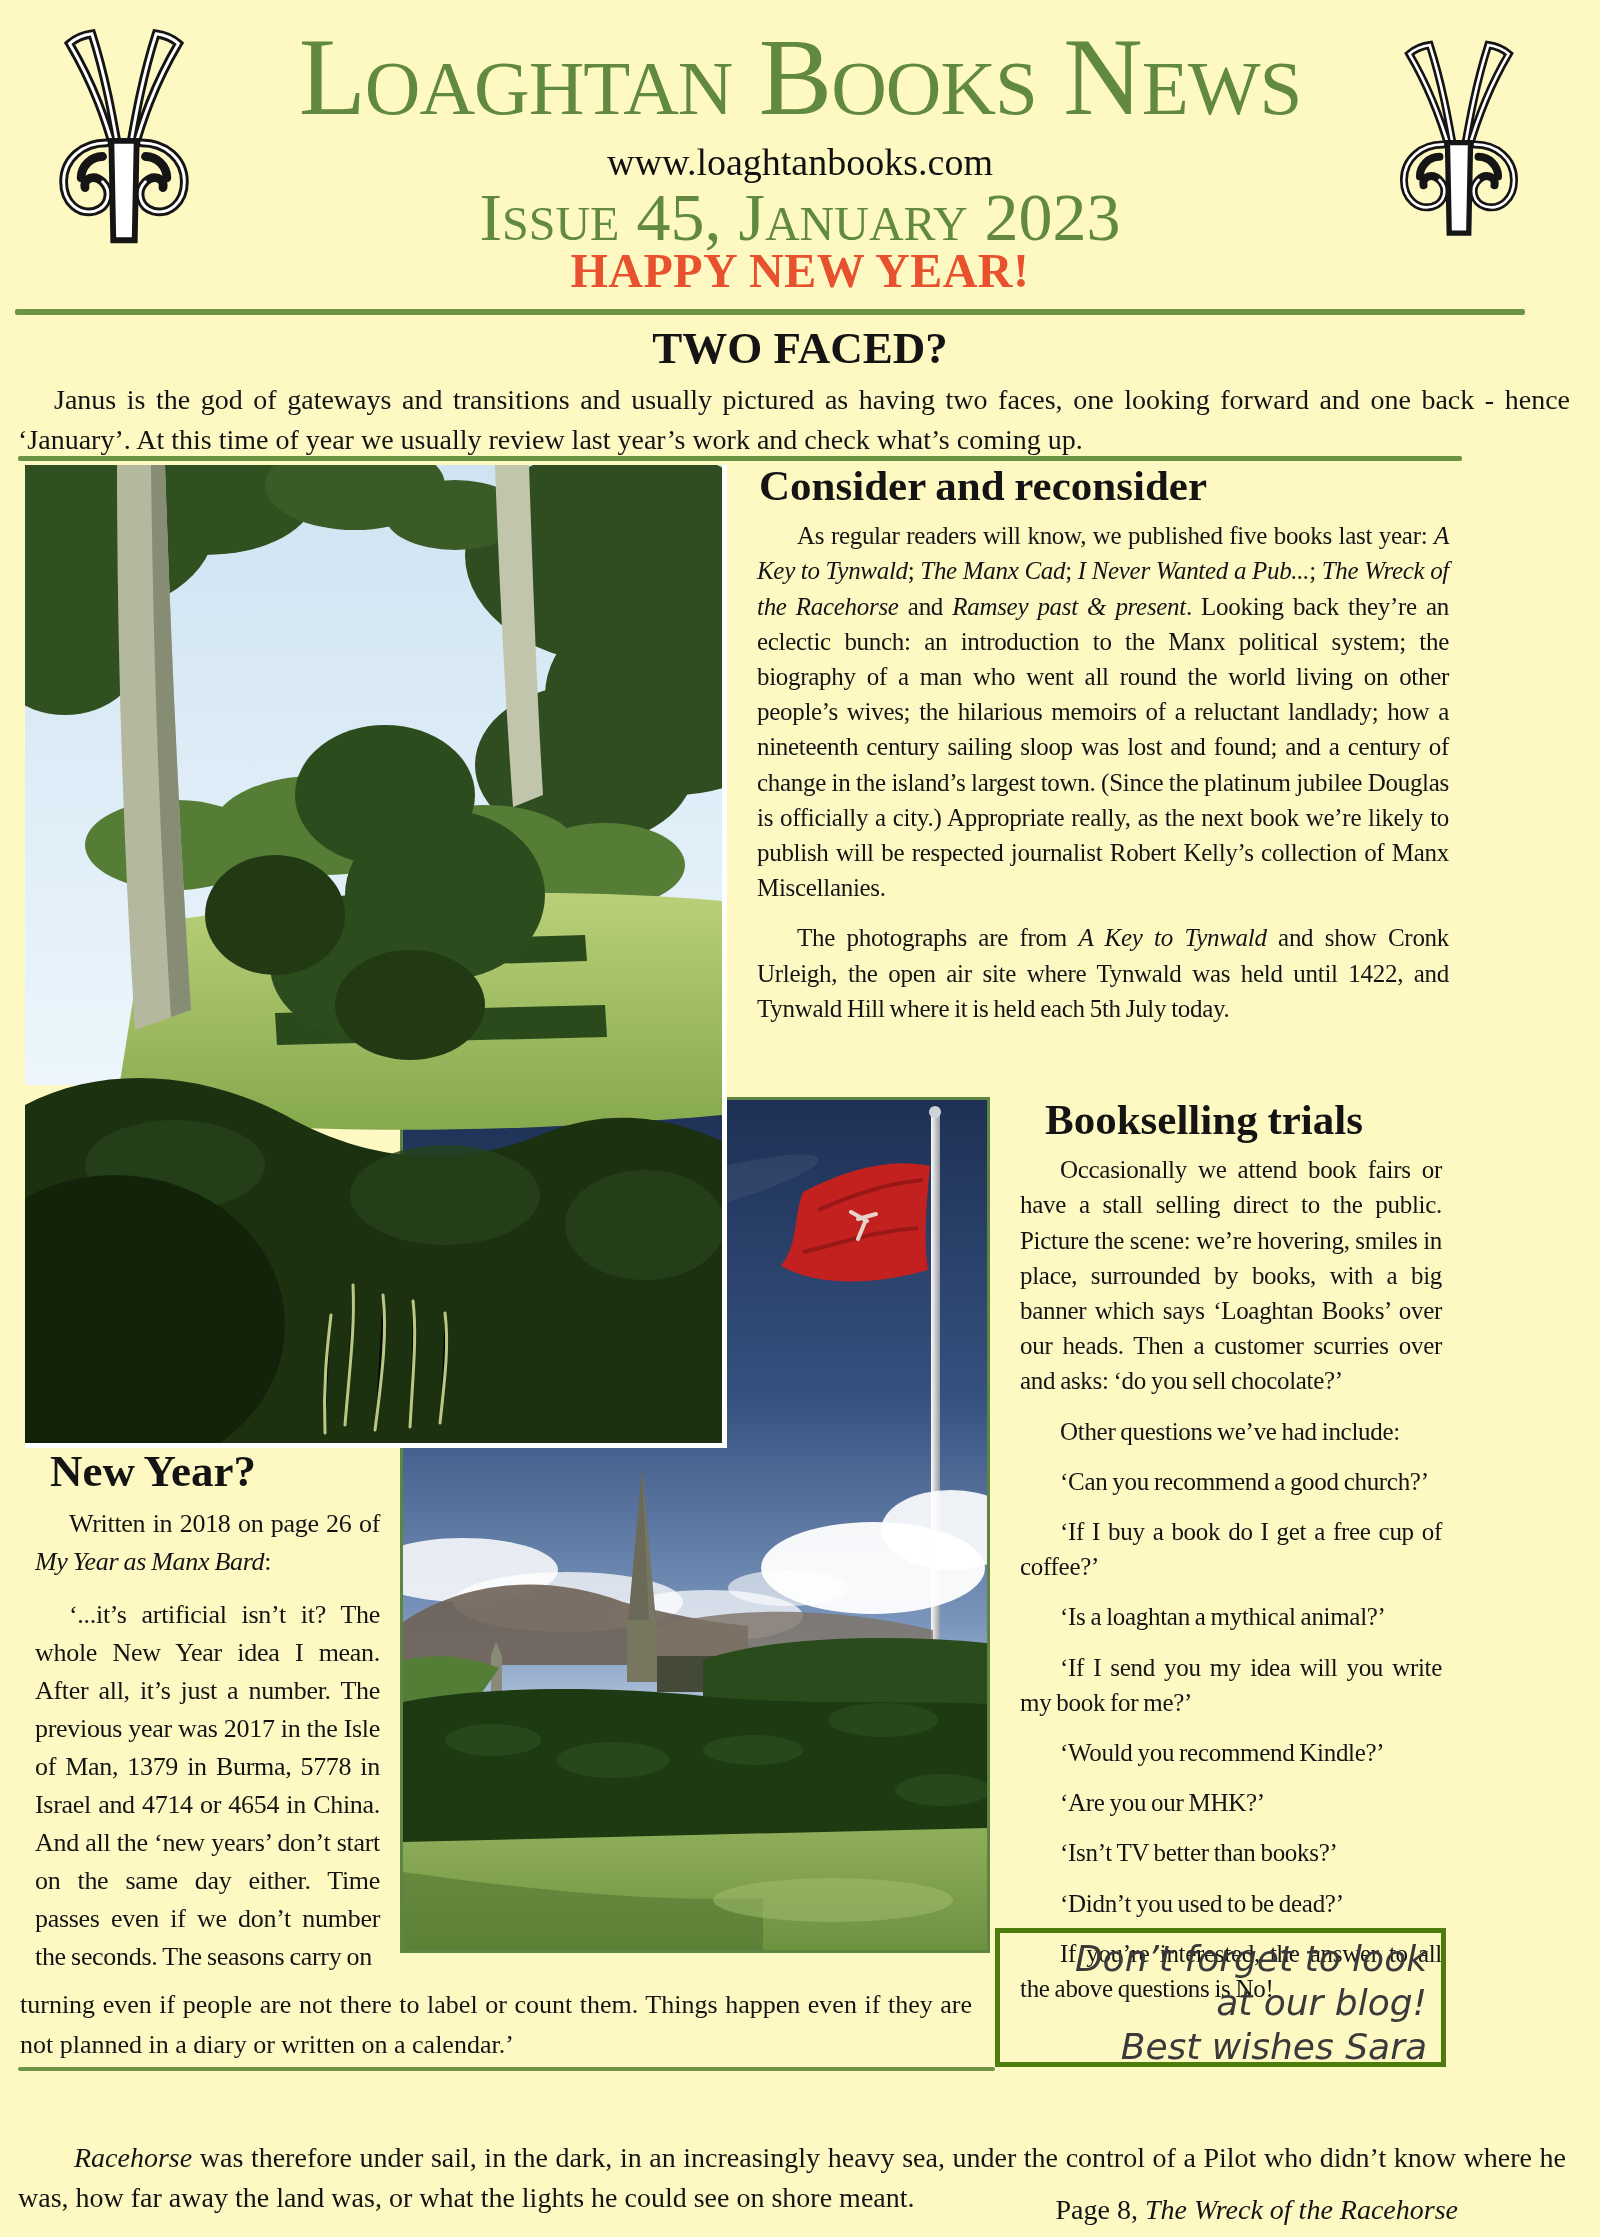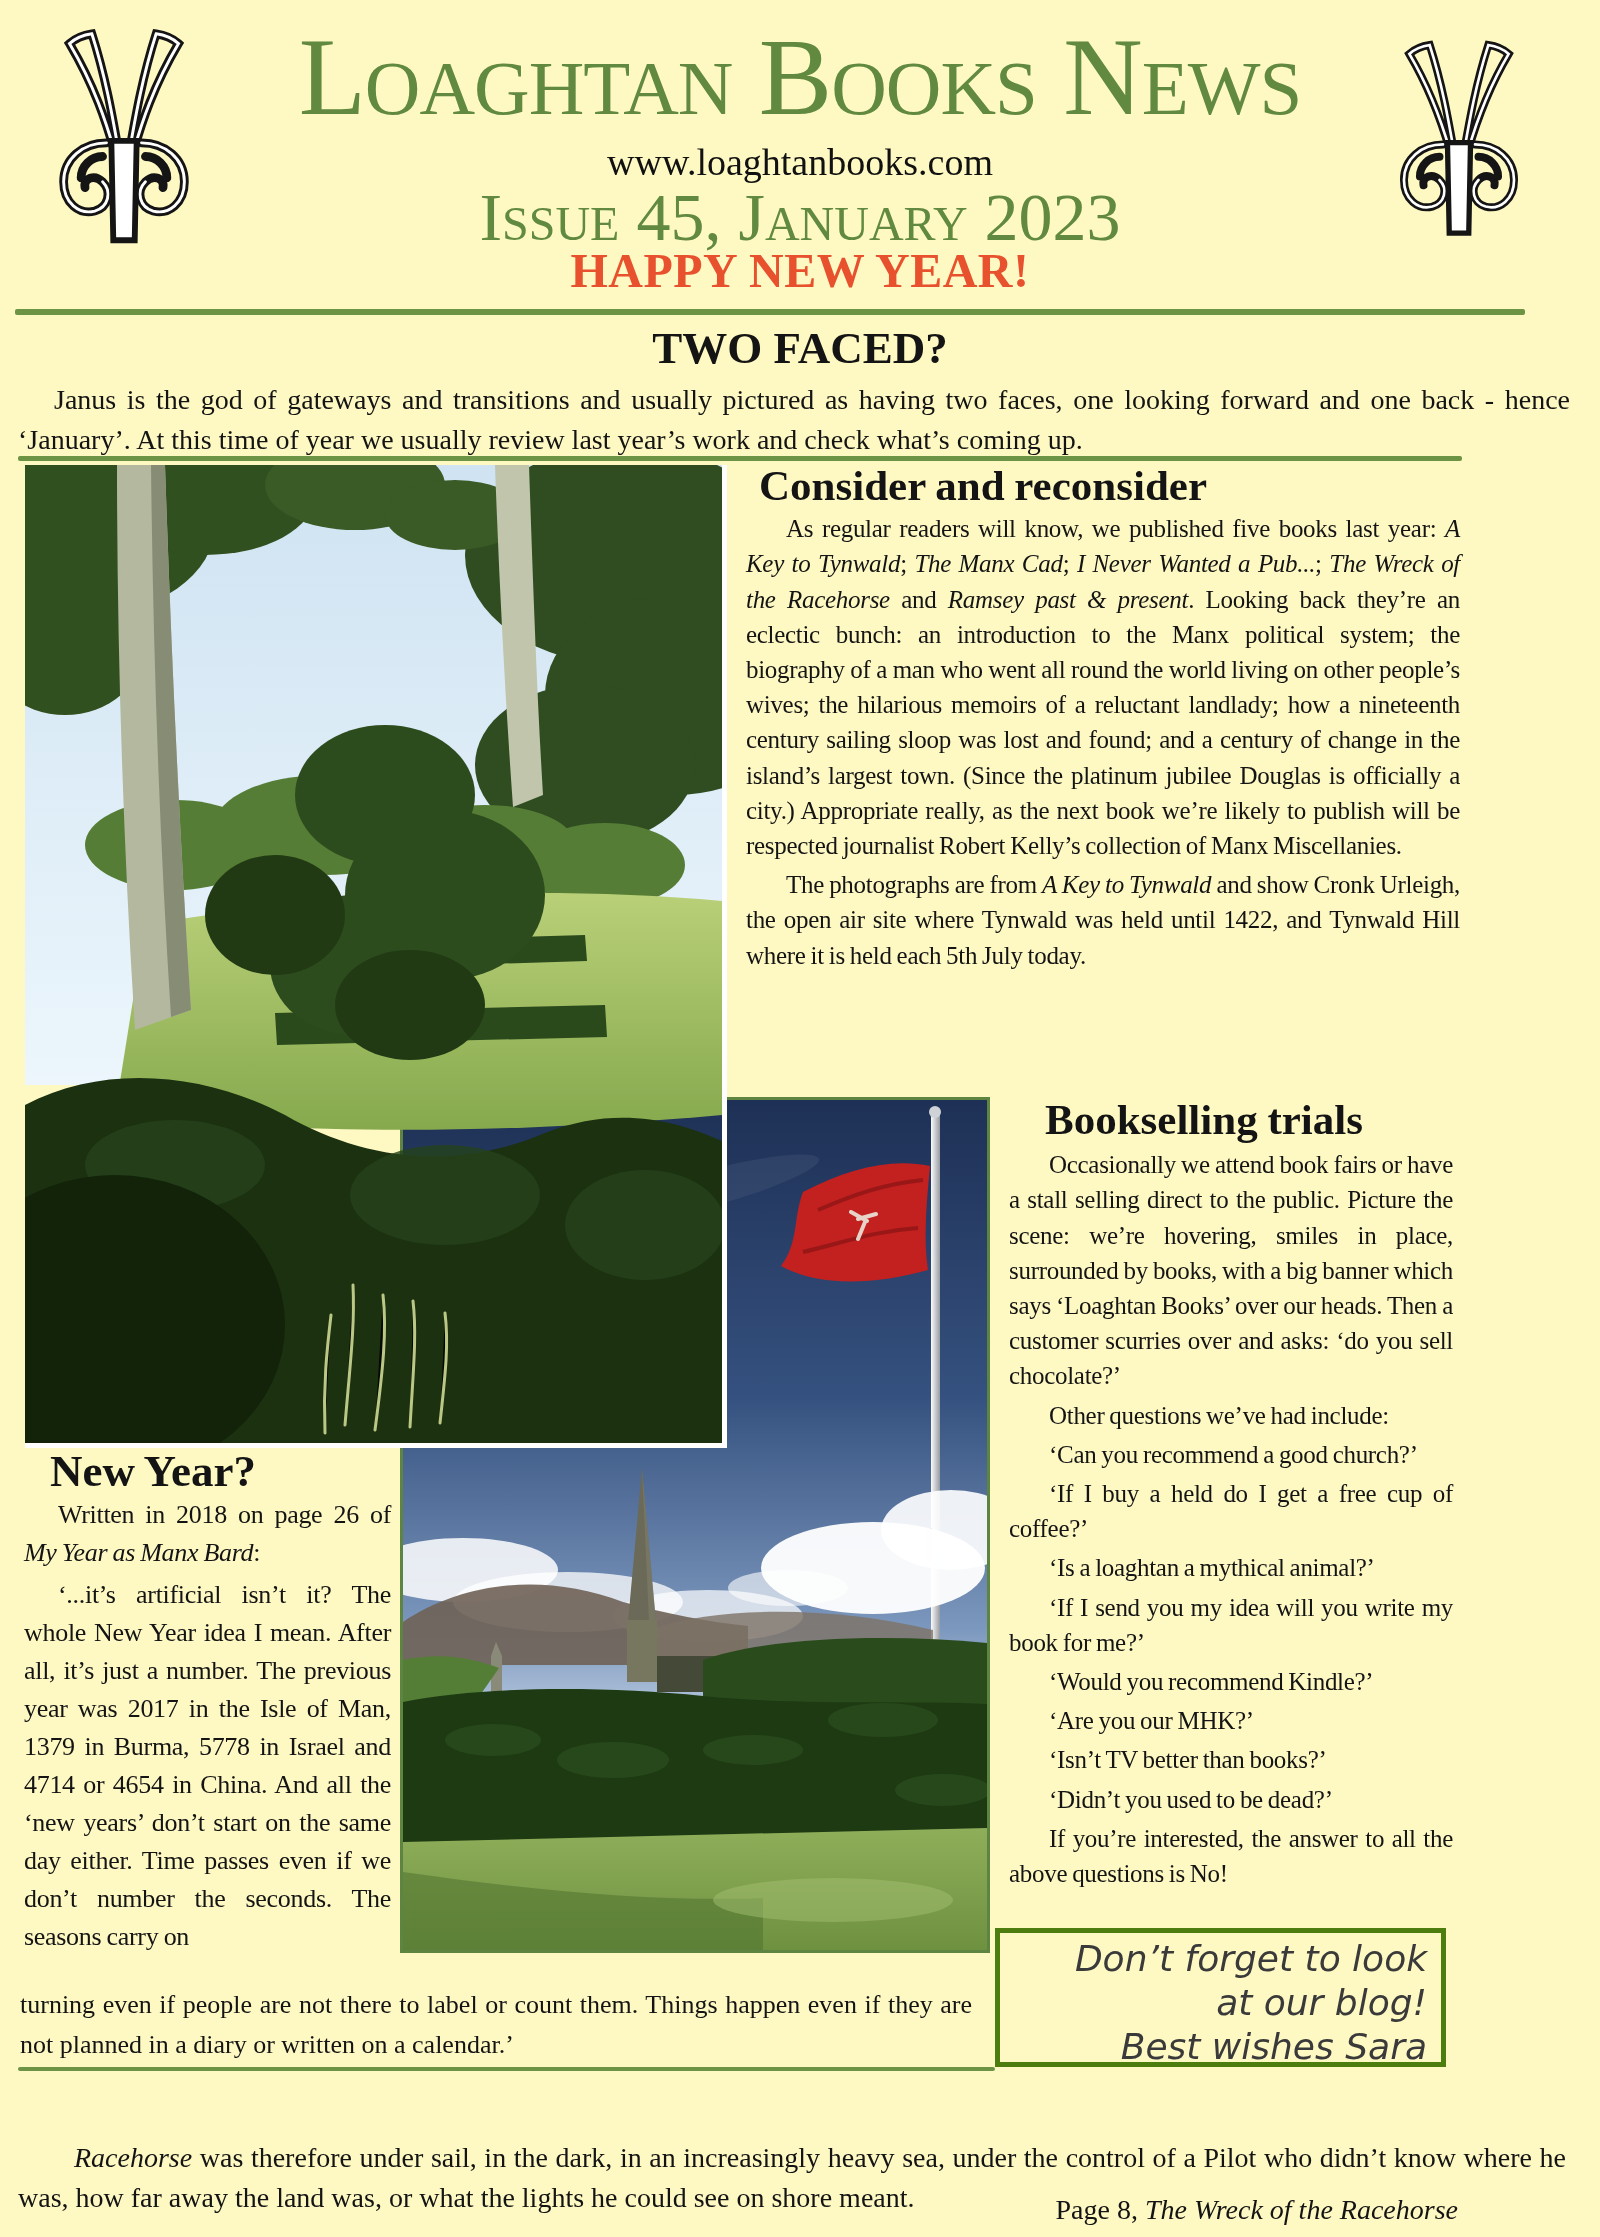--- a/index.html
+++ b/index.html
@@ -17,21 +17,21 @@
   
   .tf-head{top:322px;font-size:45px;font-weight:bold;}
   .tf-body{left:18px;top:380px;width:1552px;font-size:28px;line-height:40px;text-align:justify;text-indent:36px;}
   
   .photo-garden{left:25px;top:465px;width:697px;height:978px;z-index:3;
                 border-right:5px solid #fff;border-bottom:5px solid #fff;}
   .photo-flag{left:400px;top:1097px;width:590px;height:856px;z-index:2;border:3px solid #5d8440;box-sizing:border-box;}
   .photo-garden svg,.photo-flag svg{display:block;width:100%;height:100%;}
   
   .col{text-align:justify;letter-spacing:-.3px;word-spacing:-1px;}
-  .col p{margin:4px;text-indent:40px;font-family:Liberation Serif, serif;}
+  .col p{margin:15px;text-indent:40px;font-family:Liberation Serif, serif;}
   .h2{font-weight:bold;font-size:43px;letter-spacing:0;}
   .consider{left:742px;top:468px;width:722px;font-size:25px;line-height:35.2px;height:627px;overflow:hidden;z-index:4;}
   .consider .h2{text-align:center;margin:0 240px 8px 0;}
   .bookselling{left:1005px;top:1102px;width:452px;font-size:25px;line-height:35.2px;z-index:4;}
   .bookselling .h2{padding-left:40px;margin-bottom:10px;}
   .newyear{left:20px;top:1452px;width:375px;font-size:26px;line-height:38px;z-index:4;}
   .newyear .h2{font-size:45px;padding-left:30px;margin-bottom:6px;}
   .newyear p{text-indent:34px;}
   .continuation{left:20px;top:1985px;width:952px;font-size:26px;line-height:40px;text-align:justify;z-index:4;}
   
@@ -225,21 +225,21 @@
     <div class="h2">Consider and reconsider</div>
     <p><span>As regular readers will know, we published five books last year:  </span><span class="it">A Key to Tynwald</span><span>; </span><span class="it">The Manx Cad</span><span>; </span><span class="it">I Never Wanted a Pub...</span><span>; </span><span class="it">The Wreck of the Racehorse</span><span> and </span><span class="it">Ramsey past &amp; present</span><span>.  Looking back they’re an eclectic bunch:  an introduction to the Manx political system; the biography of a man who went all round the world living on other people’s wives; the hilarious memoirs of a reluctant landlady; how a nineteenth century sailing sloop was lost and found; and a century of change in the island’s largest town.  (Since the platinum jubilee Douglas is officially a city.)  Appropriate really, as the next book we’re likely to publish will be respected journalist Robert Kelly’s collection of Manx Miscellanies.</span></p>
     <p><span>The photographs are from </span><span class="it">A Key to Tynwald</span><span> and show Cronk Urleigh, the open air site where Tynwald was held until 1422, and Tynwald Hill where it is held each 5th July today.</span></p>
   </div>
 
   <div class="abs col bookselling">
     <div class="h2">Bookselling trials</div>
     <p>Occasionally we attend book fairs or have a stall selling direct to the public.  Picture the scene: we’re hovering, smiles in place, surrounded by books, with a big banner which says ‘Loaghtan Books’ over our heads.  Then a customer scurries over and asks:  ‘do you sell chocolate?’</p>
     <p>Other questions we’ve had include:</p>
     <p>‘Can you recommend a good church?’</p>
-    <p>‘If I buy a held do I get a free cup of coffee?’</p>
+    <p>‘If I buy a book do I get a free cup of coffee?’</p>
     <p>‘Is a loaghtan a mythical animal?’</p>
     <p>‘If I send you my idea will you write my book for me?’</p>
     <p>‘Would you recommend Kindle?’</p>
     <p>‘Are you our MHK?’</p>
     <p>‘Isn’t TV better than books?’</p>
     <p>‘Didn’t you used to be dead?’</p>
     <p>If you’re interested, the answer to all the above questions is No!</p>
   </div>
 
   <div class="abs col newyear">

